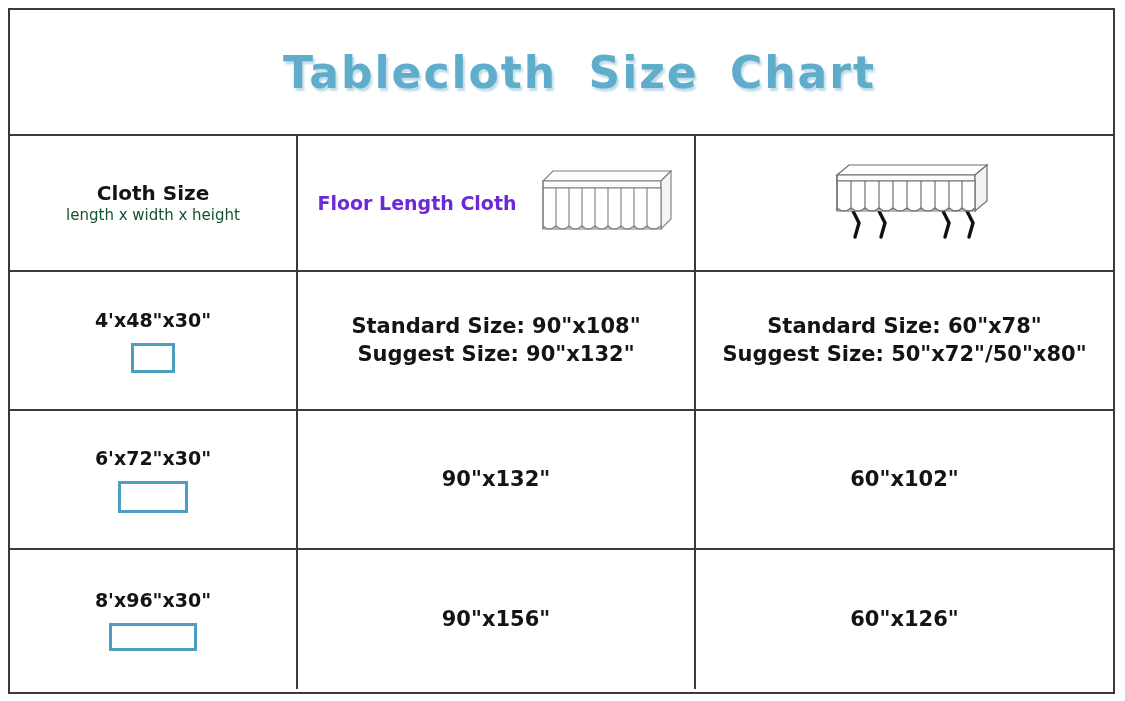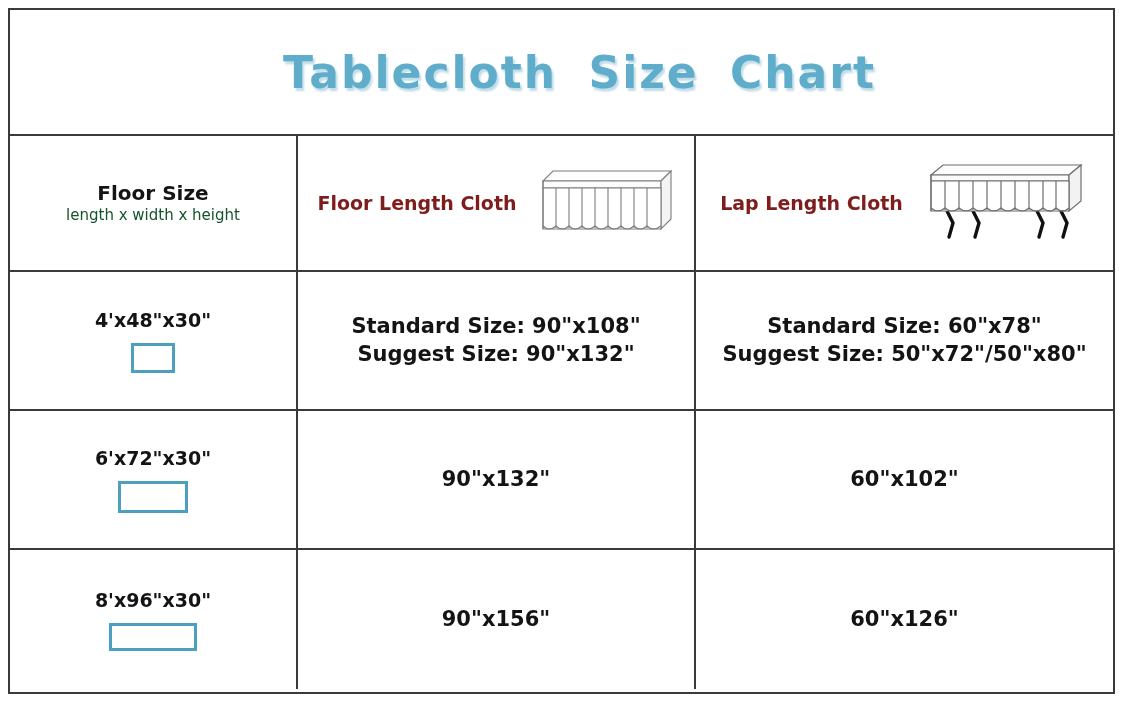--- a/index.html
+++ b/index.html
@@ -93,21 +93,21 @@
     display: flex;
     align-items: center;
     justify-content: center;
     gap: 6px;
     width: 100%;
   }
   .head-label {
     font-family: "DejaVu Sans", sans-serif;
     font-size: 19px;
     font-weight: bold;
-    color: #7f1d1d;
+    color: #6d28d9;
     white-space: nowrap;
   }
 
   
   .size-cell-inner {
     text-align: center;
   }
   .size-text {
     font-family: "DejaVu Sans", sans-serif;
     font-size: 19px;
@@ -146,21 +146,21 @@
 <div id="chart-frame">
 
   <div class="title-band">
     <div class="chart-title">Tablecloth  Size  Chart</div>
   </div>
 
   <div class="row row-head">
 
     <div class="cell col-size">
       <div class="size-head">
-        <span class="size-head-main">Floor Size</span>
+        <span class="size-head-main">Cloth Size</span>
         <span class="size-head-sub">length x width x height</span>
       </div>
     </div>
 
     <div class="cell col-floor">
       <div class="head-inline">
         <span class="head-label">Floor Length Cloth</span>
         <span>
           <svg width="152" height="80" viewBox="0 0 152 80" aria-hidden="true">
             <g fill="none" stroke="#7d7d7d" stroke-width="1.1">
@@ -188,21 +188,20 @@
 
               <line x1="20" y1="18" x2="20" y2="66"></line>
             </g>
           </svg>
         </span>
       </div>
     </div>
 
     <div class="cell col-lap">
       <div class="head-inline">
-        <span class="head-label">Lap Length Cloth</span>
         <span>
           <svg width="180" height="92" viewBox="0 0 180 92" aria-hidden="true">
 
             <g fill="none" stroke="#111111" stroke-width="3.4" stroke-linecap="round">
               <path d="M38,54 L44,66 L40,80"></path>
               <path d="M64,54 L70,66 L66,80"></path>
               <path d="M128,54 L134,66 L130,80"></path>
               <path d="M152,54 L158,66 L154,80"></path>
             </g>
             <g fill="none" stroke="#6f6f6f" stroke-width="1.2">

